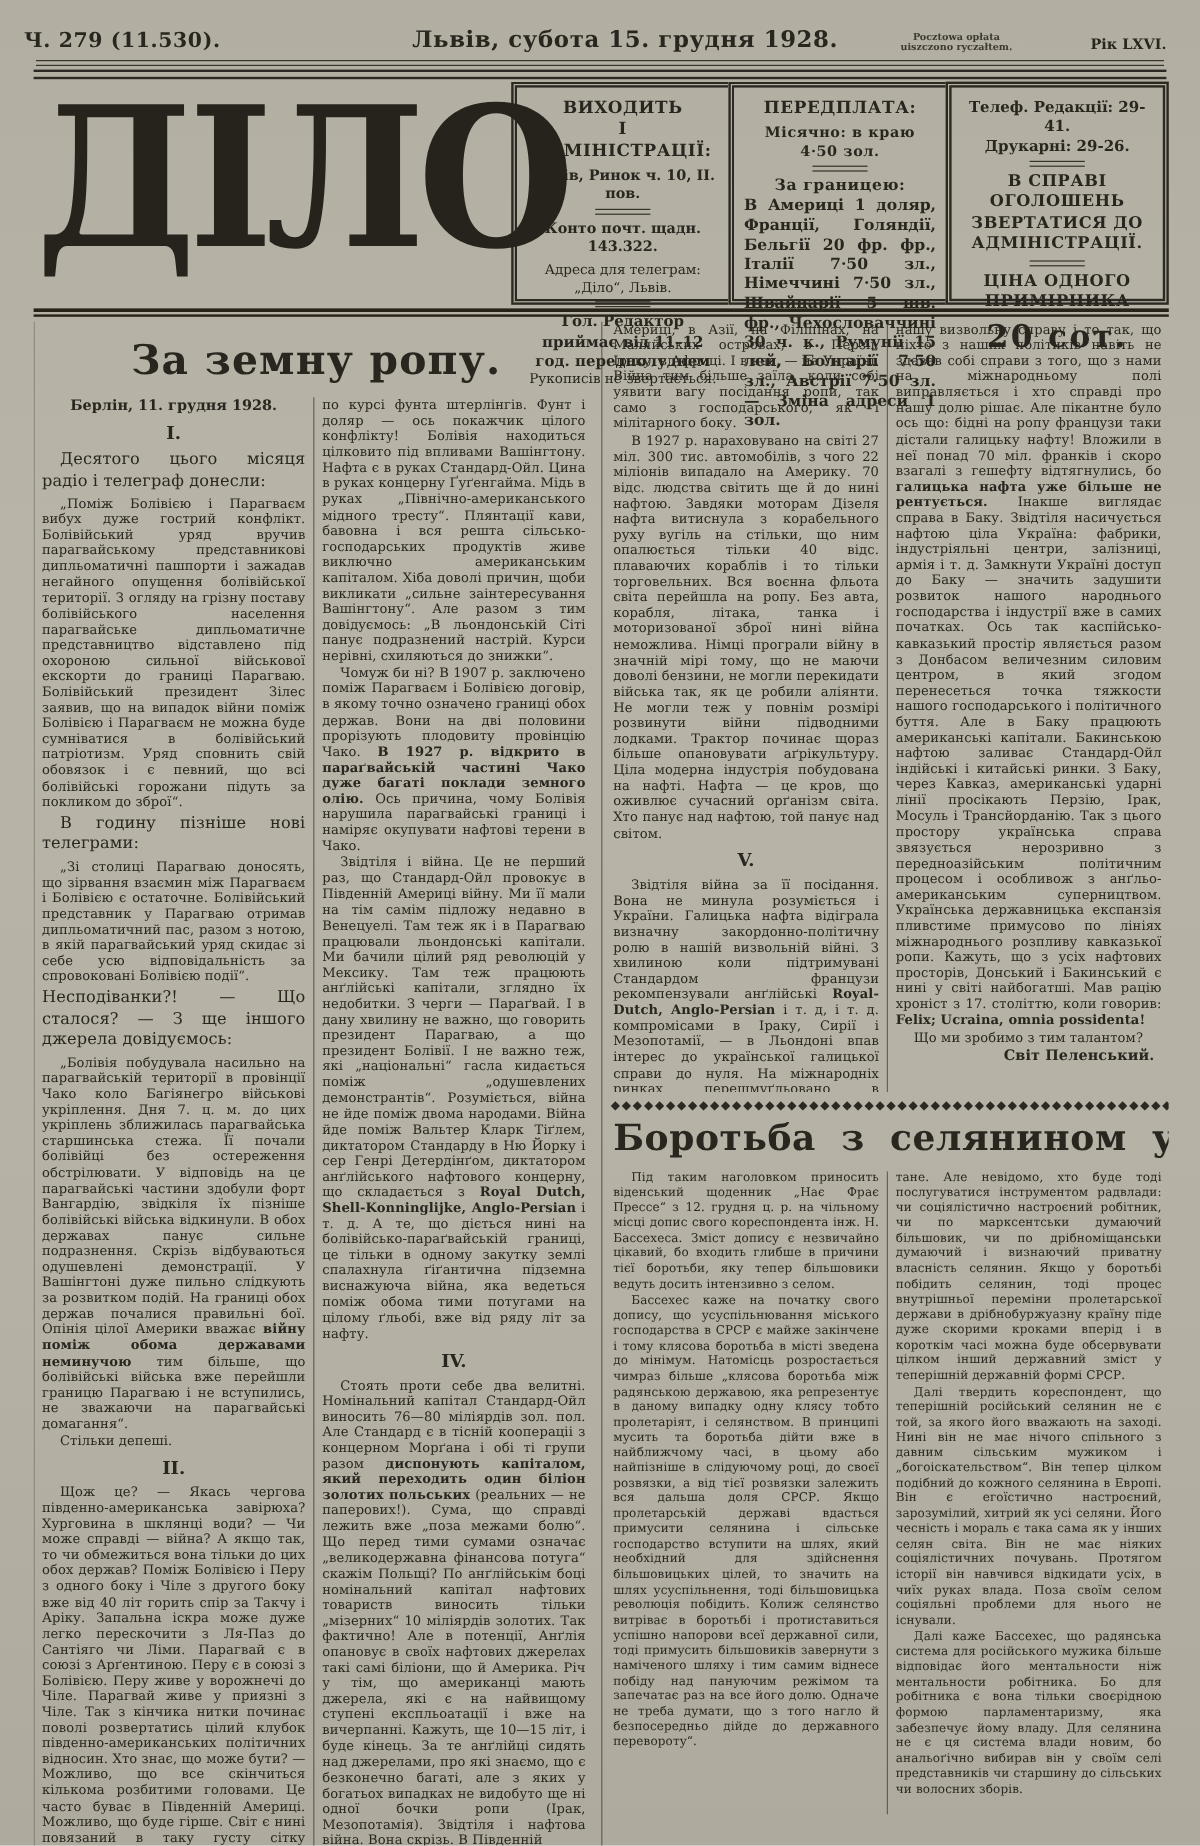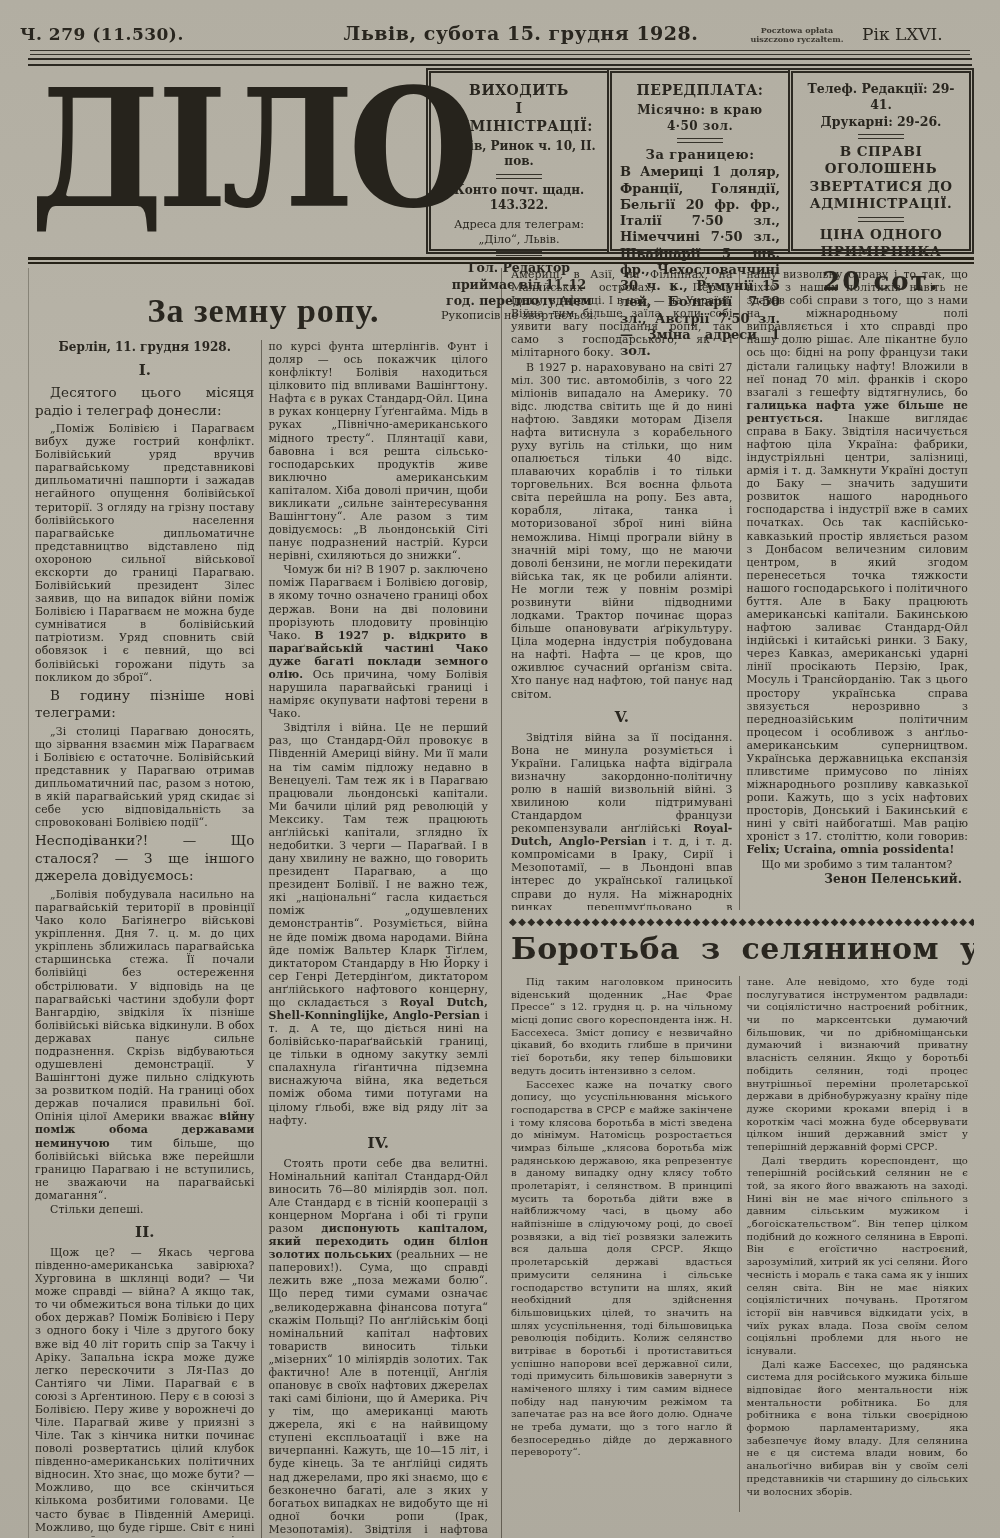--- a/index.html
+++ b/index.html
@@ -7,21 +7,21 @@
     width:1000px;height:1538px;overflow:hidden;position:relative;
     background:linear-gradient(180deg,#b2aea2 0%,#b8b4a8 30%,#b5b1a5 70%,#aeaa9e 100%);
     font-family:"DejaVu Serif",serif;color:#29261f;
     -webkit-font-smoothing:antialiased;
   }
   
   .topbar{display:flex;align-items:flex-end;padding:22px 28px 4px 20px;}
   .tb-issue{font-weight:bold;font-size:17px;width:290px;letter-spacing:.5px;}
   .tb-date{font-weight:bold;font-size:19px;flex:1;text-align:center;letter-spacing:.5px;}
   .tb-postal{font-size:8px;font-weight:bold;width:130px;line-height:1.15;text-align:center;opacity:.85;}
-  .tb-year{font-weight:normal;font-size:17px;width:110px;}
+  .tb-year{font-weight:bold;font-size:12px;width:110px;text-align:right;}
   .drule{margin:2px 30px 0 30px;height:3px;border-top:1.5px solid #35322a;border-bottom:1.5px solid #35322a;}
   .drule2{margin:3px 28px 0 28px;height:4px;border-top:2px solid #2c2922;border-bottom:2px solid #2c2922;}
   
   .masthead{display:flex;margin:2px 26px 0 30px;height:186px;}
   .mh-left{width:396px;position:relative;}
   .mh-title{font-size:150px;font-weight:bold;line-height:.92;letter-spacing:-6px;
     transform:scaleY(1.08);transform-origin:top left;margin-top:6px;color:#26231c;}
   .mh-tagline{font-weight:bold;font-size:15px;letter-spacing:3px;text-align:center;margin-top:8px;width:360px;}
   .mh-box{flex:1;border-left:5px double #2c2922;border-top:5px double #2c2922;border-bottom:5px double #2c2922;
     padding:8px 8px 4px 8px;text-align:center;font-size:12px;line-height:1.3;}
@@ -32,21 +32,21 @@
   .bx-small{font-size:11.3px;}
   .bx-just{text-align:justify;font-size:13px;font-weight:bold;line-height:1.25;}
   .bx-price{font-weight:bold;font-size:26px;letter-spacing:2px;margin-top:4px;}
   .bx-caps{font-weight:bold;font-size:13.5px;line-height:1.3;letter-spacing:.5px;}
   .thick{margin:3px 26px 0 28px;height:2px;border-top:3px solid #262218;border-bottom:2px solid #262218;}
   
   .main{display:flex;margin:4px 26px 0 28px;height:1276px;overflow:hidden;}
   .group{width:50%;box-sizing:border-box;}
   .group.right{border-left:1px solid rgba(50,45,35,.6);padding-left:7px;}
   .group.left{padding-right:7px;border-left:1px solid rgba(50,45,35,.35);padding-left:4px;}
-  .a1-title{text-align:center;font-weight:bold;font-size:34px;letter-spacing:1px;margin:24px 0 10px 0;font-family:Liberation Serif, serif;}
+  .a1-title{text-align:center;font-weight:bold;font-size:34px;letter-spacing:1px;margin:13px 0 10px 0;}
   .byline{text-align:center;font-size:12px;margin:0 0 2px 0;}
   .byline b{font-weight:bold;}
   .cols{display:flex;}
   .col{flex:1;box-sizing:border-box;padding:0 6px 0 2px;overflow:hidden;}
   .col + .col{border-left:1px solid rgba(50,45,35,.6);padding-left:7px;}
   .cols.toprow{height:642px;overflow:hidden;}
   .cols.botrow{height:536px;overflow:hidden;}
   .para{margin:0 0 1px 0;text-indent:15px;text-align:justify;font-size:10.9px;line-height:1.2;letter-spacing:.1px;}
   .para.noind{text-indent:0;}
   .para.lead{font-size:13.5px;line-height:1.3;margin:3px 0;}
@@ -150,21 +150,21 @@
             <p class="para noind">Америці, в Азії, на Філіпінах, на Маляйських островах, в Перзії, Іраку, в Африці. І в нас, — на Україні. Війна тим більше заїла, коли собі уявити вагу посідання ропи, так само з господарського, як і мілітарного боку.</p>
             <p class="para">В 1927 р. нараховувано на світі 27 міл. 300 тис. автомобілів, з чого 22 міліонів випадало на Америку. 70 відс. людства світить ще й до нині нафтою. Завдяки моторам Дізеля нафта витиснула з корабельного руху вугіль на стільки, що ним опалюється тільки 40 відс. плаваючих кораблів і то тільки торговельних. Вся воєнна фльота світа перейшла на ропу. Без авта, корабля, літака, танка і моторизованої зброї нині війна неможлива. Німці програли війну в значній мірі тому, що не маючи доволі бензини, не могли перекидати війська так, як це робили аліянти. Не могли теж у повнім розмірі розвинути війни підводними лодками. Трактор починає щораз більше опановувати аґрікультуру. Ціла модерна індустрія побудована на нафті. Нафта — це кров, що оживлює сучасний орґанізм світа. Хто панує над нафтою, той панує над світом.</p>
             <div class="sec">V.</div>
             <p class="para"><span>Звідтіля війна за її посідання. Вона не минула розуміється і України. Галицька нафта відіграла визначну закордонно-політичну ролю в нашій визвольній війні. З хвилиною коли підтримувані Стандардом французи рекомпензували анґлійські </span><span class="bold">Royal-Dutch, Anglo-Persian</span><span> і т. д, і т. д. компромісами в Іраку, Сирії і Мезопотамії, — в Льондоні впав інтерес до української галицької справи до нуля. На міжнародніх ринках перешмуґльовано в безсоромний спосіб</span></p>
           </div>
       </div>
       <div class="col">
         <div>
             <p class="para noind"><span>нашу визвольну справу і то так, що ніхто з наших політиків навіть не здавав собі справи з того, що з нами на міжнародньому полі виправляється і хто справді про нашу долю рішає. Але пікантне було ось що: бідні на ропу французи таки дістали галицьку нафту! Вложили в неї понад 70 міл. франків і скоро взагалі з гешефту відтягнулись, бо </span><span class="bold">галицька нафта уже більше не рентується.</span><span> Інакше виглядає справа в Баку. Звідтіля насичується нафтою ціла Україна: фабрики, індустріяльні центри, залізниці, армія і т. д. Замкнути Україні доступ до Баку — значить задушити розвиток нашого народнього господарства і індустрії вже в самих початках. Ось так каспійсько-кавказький простір являється разом з Донбасом величезним силовим центром, в який згодом перенесеться точка тяжкости нашого господарського і політичного буття. Але в Баку працюють американські капітали. Бакинською нафтою заливає Стандард-Ойл індійські і китайські ринки. З Баку, через Кавказ, американські ударні лінії просікають Перзію, Ірак, Мосуль і Трансйорданію. Так з цього простору українська справа звязується нерозривно з передноазійським політичним процесом і особливож з анґльо-американським суперництвом. Українська державницька експанзія пливстиме примусово по лініях міжнароднього розпливу кавказької ропи. Кажуть, що з усіх нафтових просторів, Донський і Бакинський є нині у світі найбогатші. Мав рацію хроніст з 17. століттю, коли говорив: </span><span class="bold">Felix; Ucraina, omnia possidenta!</span></p>
             <p class="para">Що ми зробимо з тим талантом?</p>
-            <p class="para sig">Зенон Пеленський.</p>
+            <p class="para sig">Світ Пеленський.</p>
           </div>
       </div>
     </div>
 
     <div class="ornament">◆◆◆◆◆◆◆◆◆◆◆◆◆◆◆◆◆◆◆◆◆◆◆◆◆◆◆◆◆◆◆◆◆◆◆◆◆◆◆◆◆◆◆◆◆◆◆◆◆◆◆◆◆◆</div>
 
     <div class="a2-title">Боротьба з селянином у СРСР.</div>
 
     <div class="cols botrow a2">
       <div class="col">

